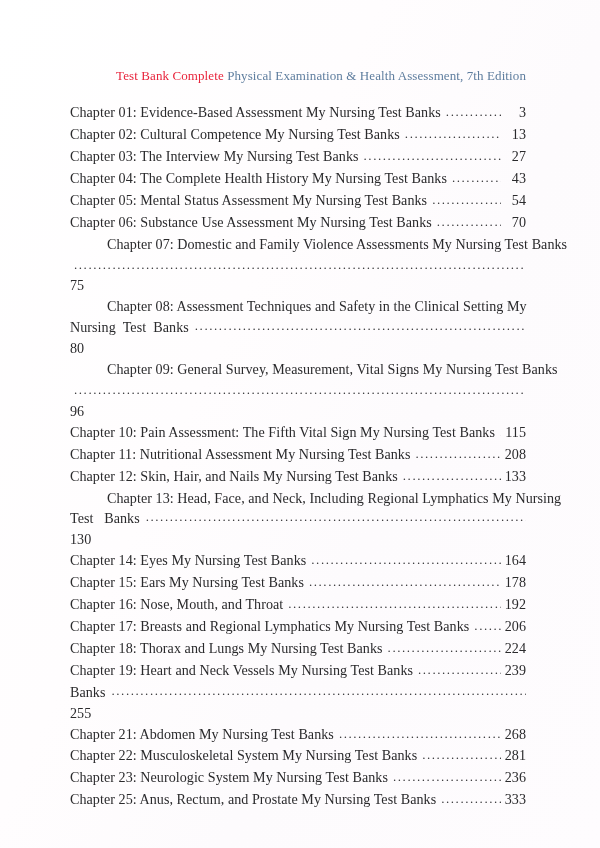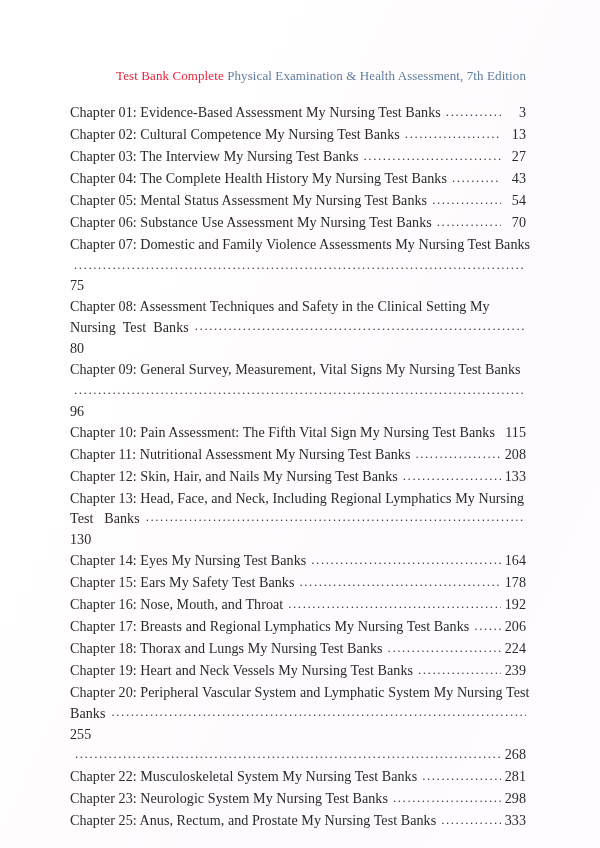--- a/index.html
+++ b/index.html
@@ -73,21 +73,21 @@
     content: "........................................................................"
              "........................................................................";
   }
   .row .pageno {
     flex: 0 0 auto;
     text-align: right;
     min-width: 22px;
   }
 
   
-  .wrap-line1 { white-space: nowrap; }
+  .wrap-line1 { white-space: nowrap; margin-left: 37px; }
 
   
   .wrap-line2 {
     display: flex;
     align-items: center;
     width: 100%;
   }
   .wrap-line2 .words {
     flex: 0 0 auto;
     white-space: pre;
@@ -229,21 +229,21 @@
         </div>
         <div class="toc-entry">
           <div class="row">
             <span class="title">Chapter 14: Eyes My Nursing Test Banks</span>
             <span class="leader"></span>
             <span class="pageno">164</span>
           </div>
         </div>
         <div class="toc-entry">
           <div class="row">
-            <span class="title">Chapter 15: Ears My Safety Test Banks</span>
+            <span class="title">Chapter 15: Ears My Nursing Test Banks</span>
             <span class="leader"></span>
             <span class="pageno">178</span>
           </div>
         </div>
         <div class="toc-entry">
           <div class="row">
             <span class="title">Chapter 16: Nose, Mouth, and Throat</span>
             <span class="leader"></span>
             <span class="pageno">192</span>
           </div>
@@ -263,45 +263,45 @@
           </div>
         </div>
         <div class="toc-entry">
           <div class="row">
             <span class="title">Chapter 19: Heart and Neck Vessels My Nursing Test Banks</span>
             <span class="leader"></span>
             <span class="pageno">239</span>
           </div>
         </div>
         <div class="toc-entry">
-          <div class="wrap-line1">Chapter 20: Peripheral Vascular System and Lymphatic System My Nursing Test</div>
           <div class="wrap-line2">
             <span class="words">Banks</span>
             <span class="leader-long"></span>
           </div>
           <div class="wrap-pageno">255</div>
         </div>
         <div class="toc-entry">
           <div class="row">
+            <span class="title">Chapter 21: Abdomen My Nursing Test Banks</span>
             <span class="leader"></span>
             <span class="pageno">268</span>
           </div>
         </div>
         <div class="toc-entry">
           <div class="row">
             <span class="title">Chapter 22: Musculoskeletal System My Nursing Test Banks</span>
             <span class="leader"></span>
             <span class="pageno">281</span>
           </div>
         </div>
         <div class="toc-entry">
           <div class="row">
             <span class="title">Chapter 23: Neurologic System My Nursing Test Banks</span>
             <span class="leader"></span>
-            <span class="pageno">298</span>
+            <span class="pageno">236</span>
           </div>
         </div>
         <div class="toc-entry">
           <div class="row">
             <span class="title">Chapter 25: Anus, Rectum, and Prostate My Nursing Test Banks</span>
             <span class="leader"></span>
             <span class="pageno">333</span>
           </div>
         </div>
       </div>

